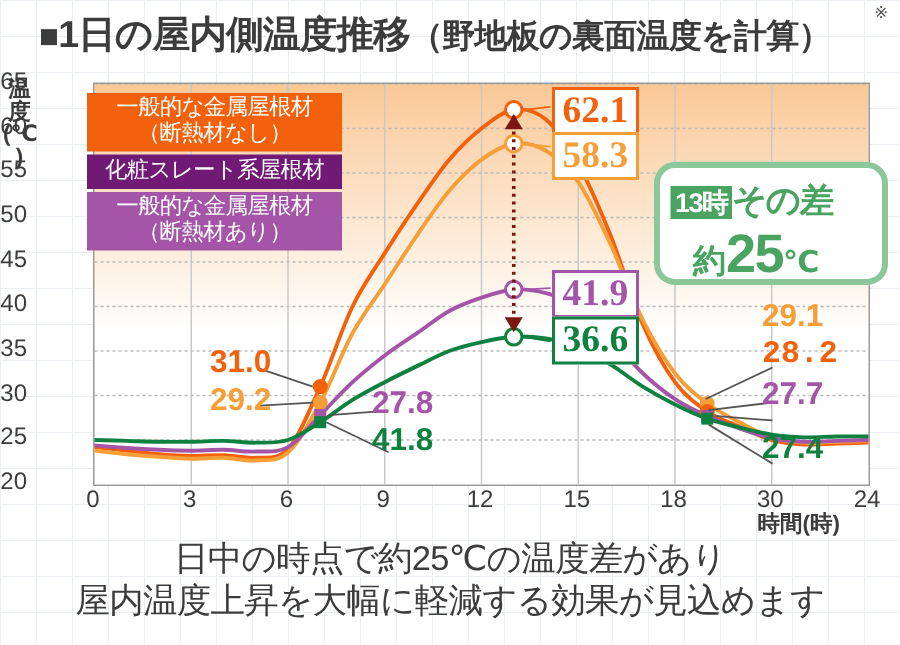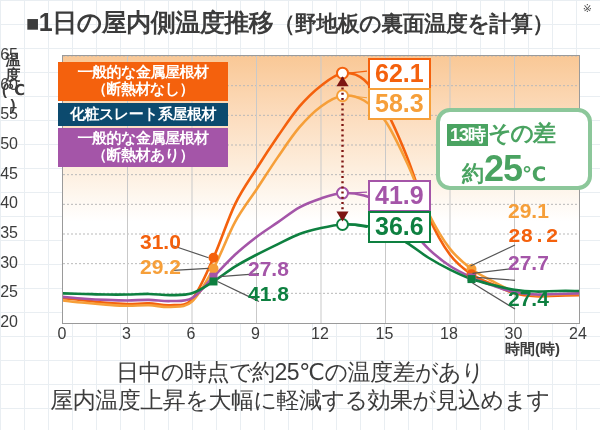--- a/index.html
+++ b/index.html
@@ -56,36 +56,37 @@
   }
   .xtick{
     position:absolute;top:325px;
     font-size:16px;color:#3c3c3c;text-align:center;width:40px;
     transform:translateX(-20px);
   }
 
   
   #legend{position:absolute;left:58px;top:62px;width:170px;}
   .lg{
-    color:#ffffff;font-weight:700;text-align:center;
+    color:#ffffff;font-weight:400;text-align:center;
     line-height:1.12;padding:2px 2px 3px 2px;margin-bottom:2px;
     letter-spacing:-0.5px;
   }
   .lg1{background:#f4610d;font-size:15px;}
-  .lg2{background:#0c4a6e;font-size:15px;padding-top:3px;padding-bottom:4px;}
+  .lg2{background:#701a75;font-size:15px;padding-top:3px;padding-bottom:4px;}
   .lg3{background:#a455a8;font-size:15px;}
   .lg4{background:#0e8040;font-size:15px;padding-top:4px;padding-bottom:5px;}
 
   
   .cal{
     position:absolute;font-weight:700;white-space:nowrap;line-height:1;
   }
   .boxed{
     background:#ffffff;border:2px solid;padding:1px 5px 2px 5px;
     font-size:25px;
+    font-family:Liberation Serif, serif;
   }
   .plain{font-size:21px;}
 
   
   #ann{
     position:absolute;left:436px;top:108px;width:156px;height:82px;
     background:#ffffff;border:4px solid #8cc79a;border-radius:14px;
     box-sizing:border-box;
   }
   #ann .r1{

